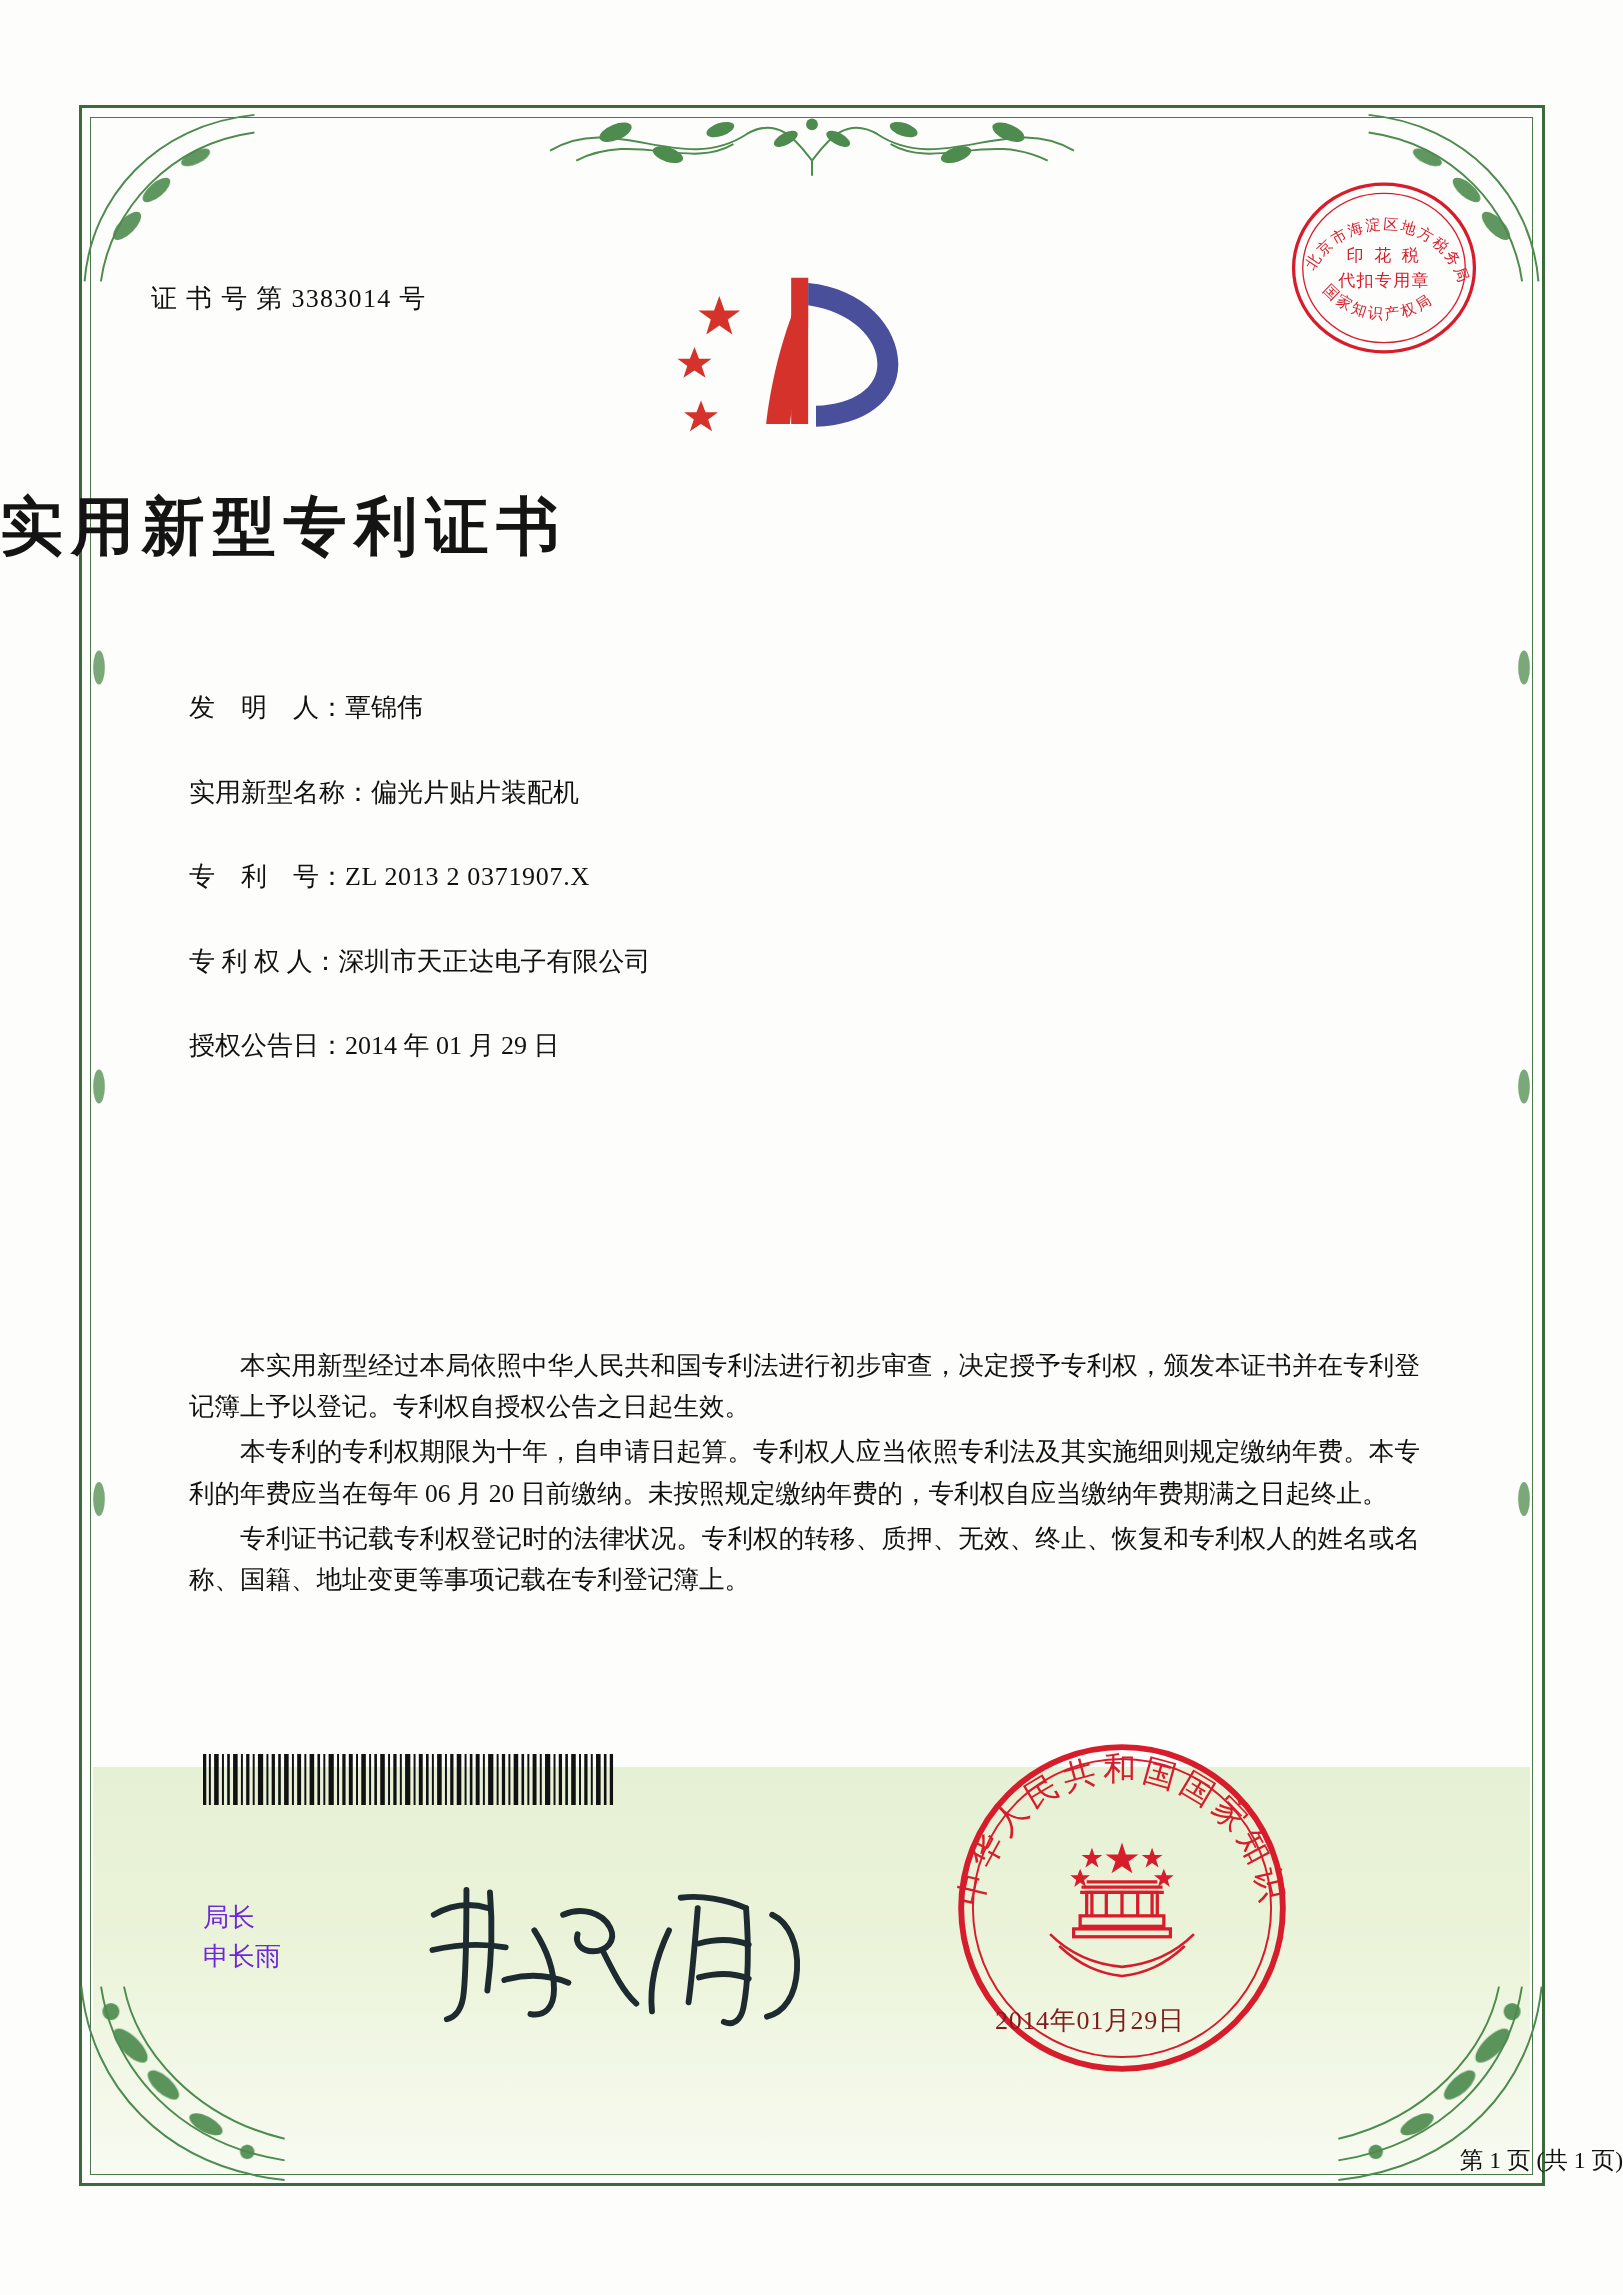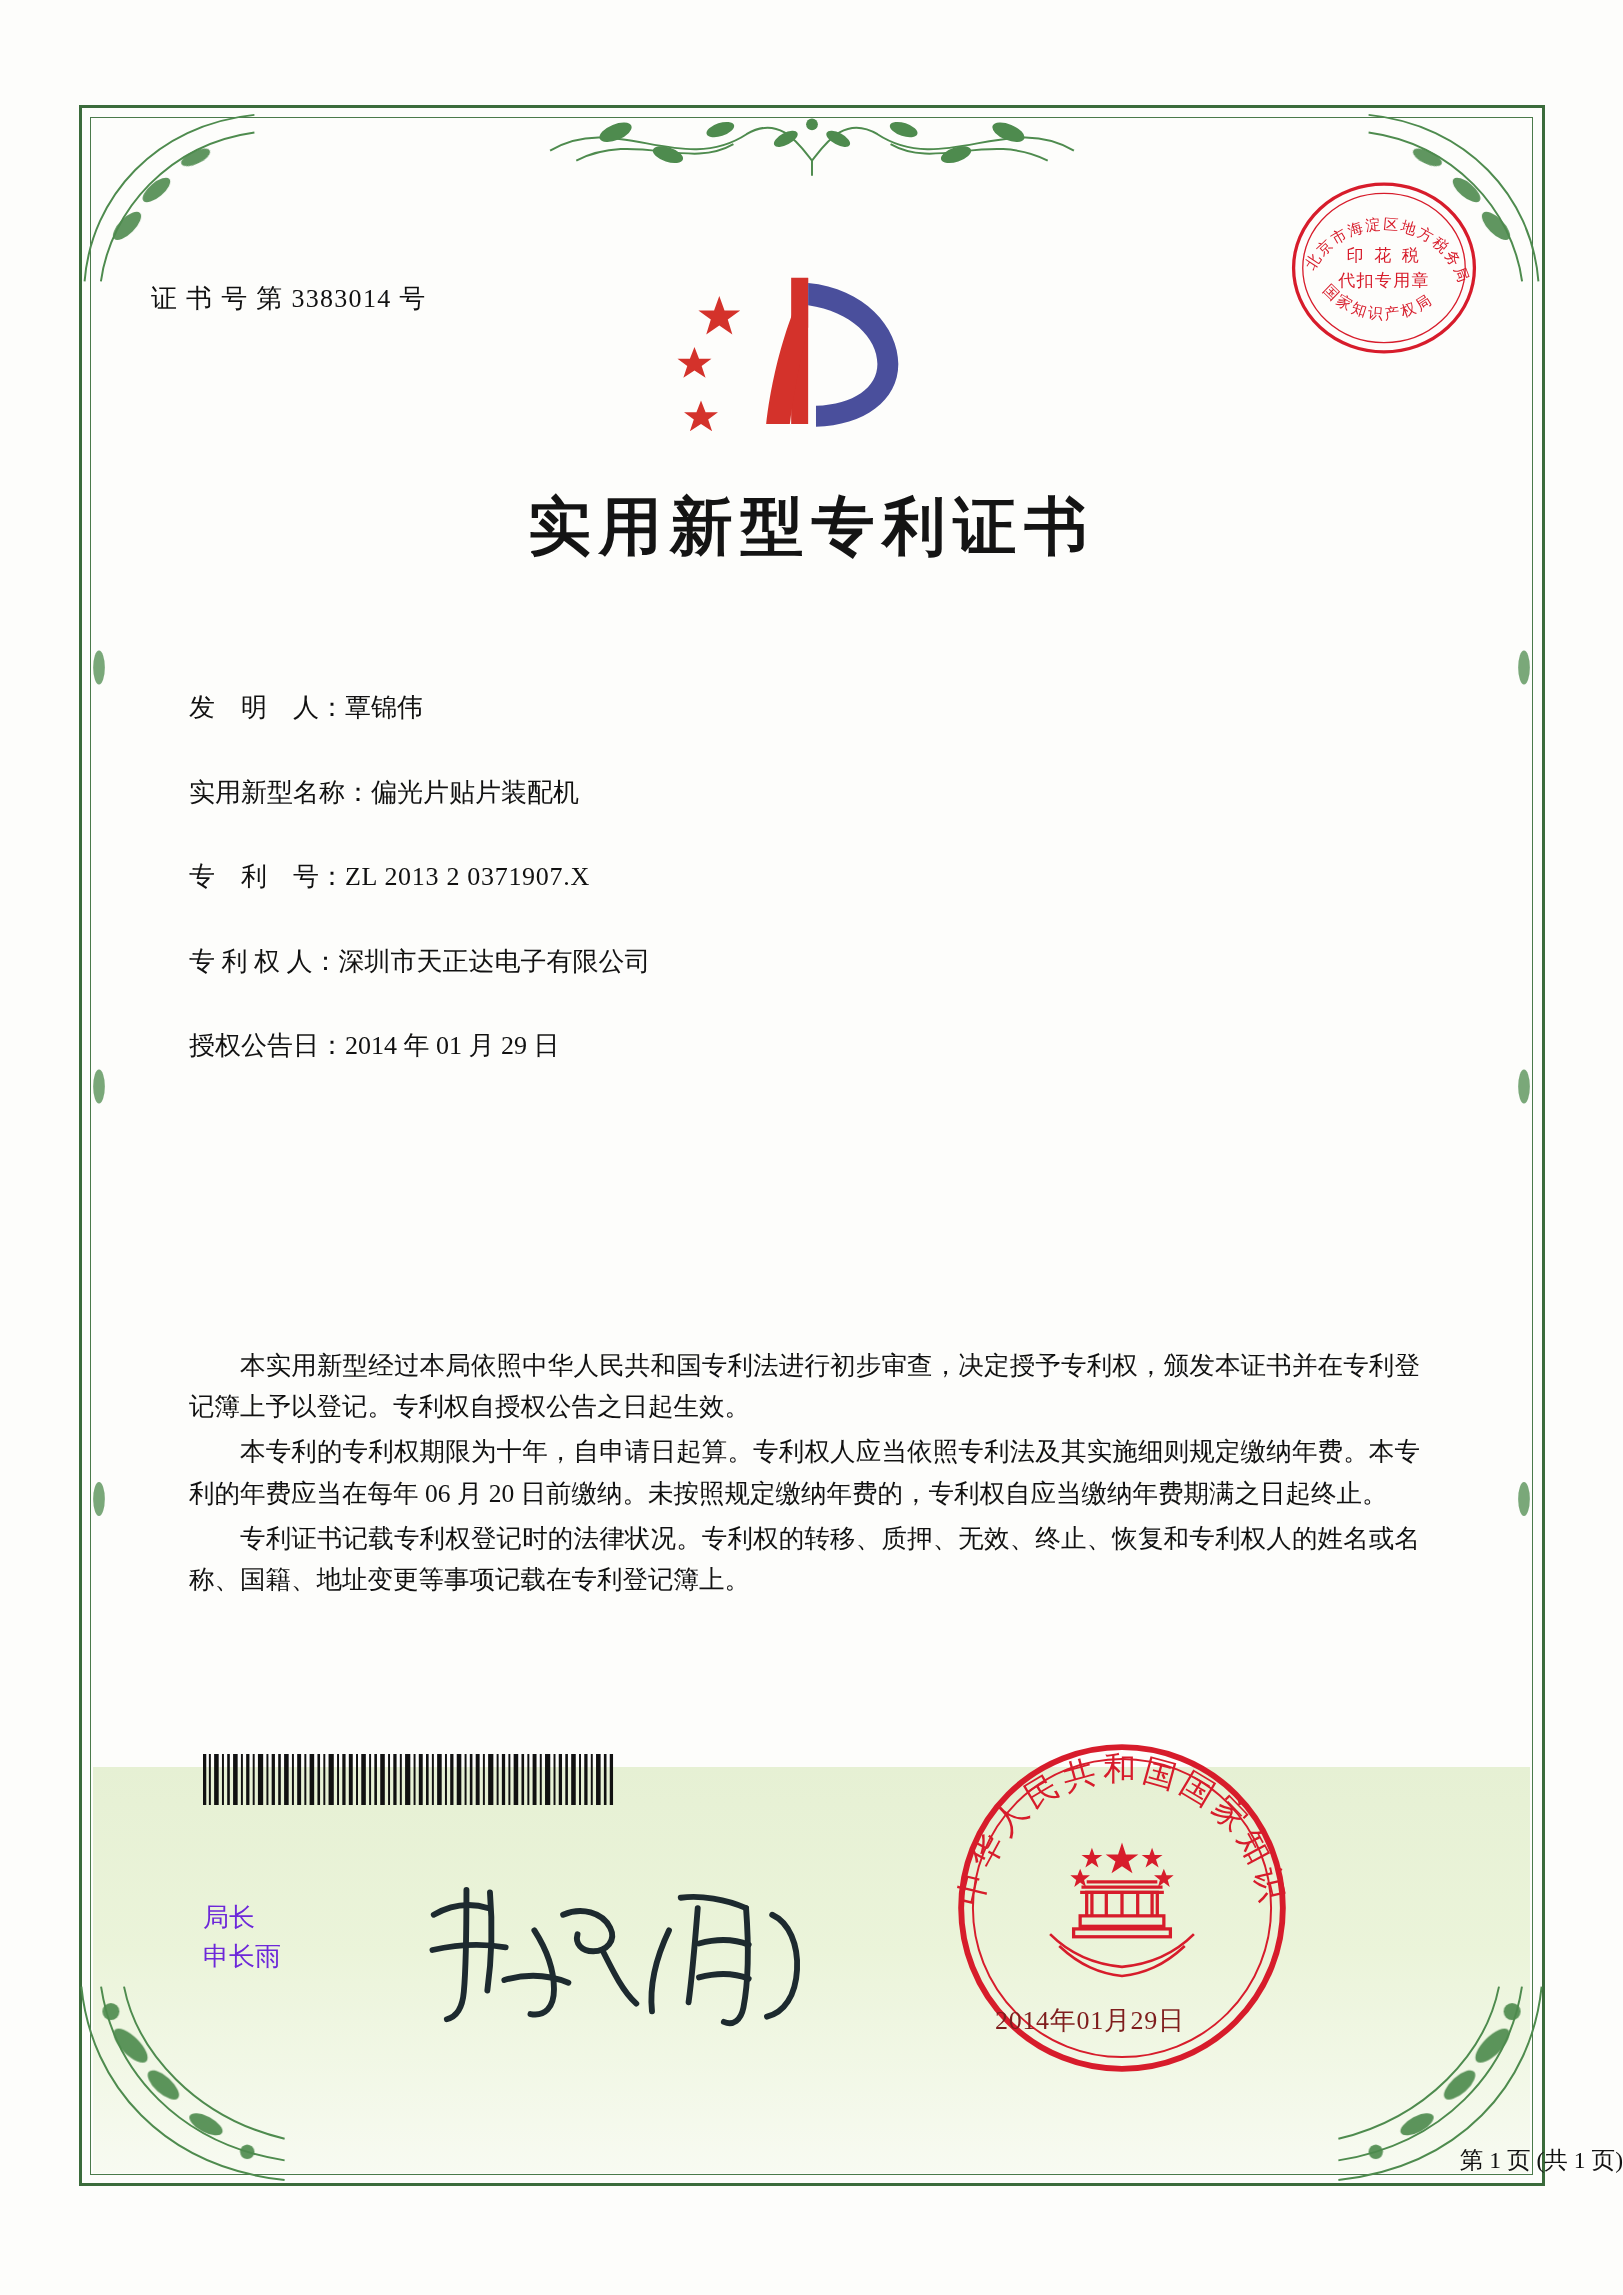--- a/index.html
+++ b/index.html
@@ -82,21 +82,21 @@
     left: 668px;
     top: 249px;
     width: 262px;
     height: 196px;
   }
 
   .cert-title {
     position: absolute;
     left: 0; right: 0;
     top: 484px;
-    text-align: center;
+    text-align: left;
     font-size: 63px;
     font-weight: bold;
     letter-spacing: 7.9px;
     color: #141414;
     font-family: Liberation Mono, monospace;
   }
 
   
   .tax-stamp {
     position: absolute;

